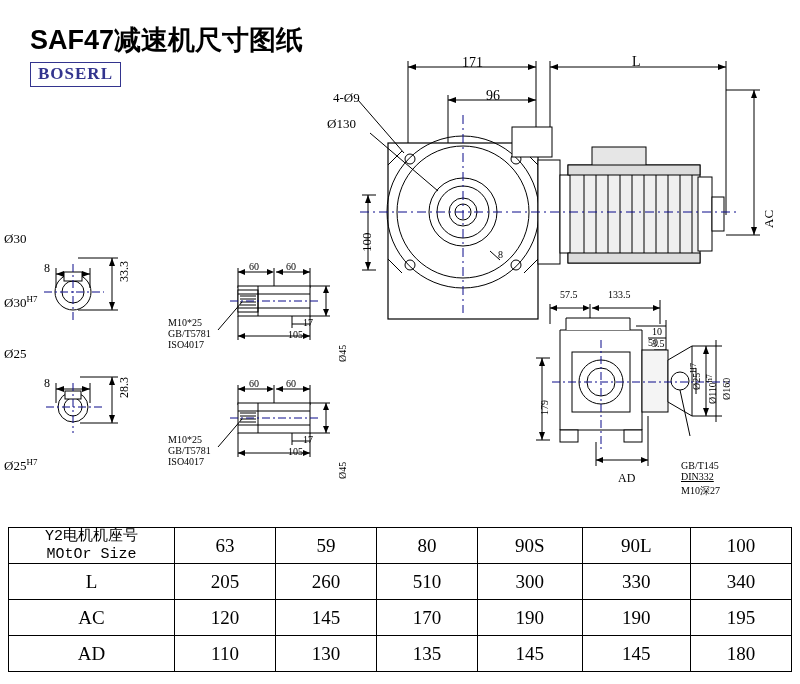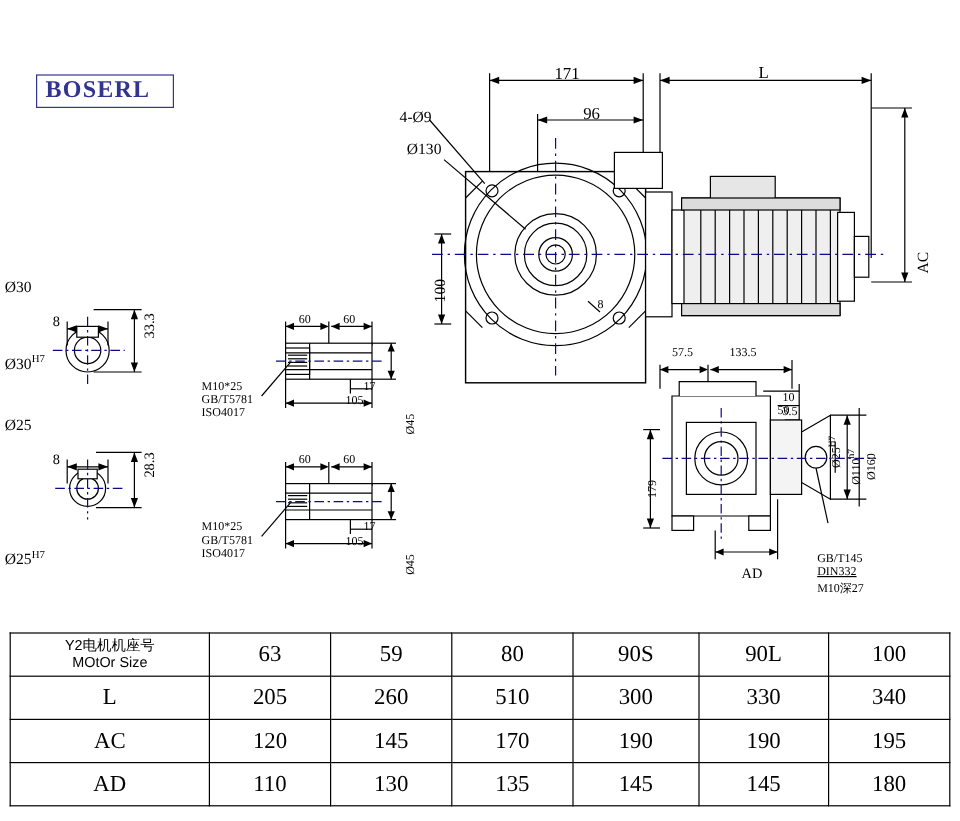--- a/index.html
+++ b/index.html
@@ -17,24 +17,24 @@
   
   .title {
     position:absolute; left:30px; top:22px;
     font-family:"Liberation Sans", sans-serif;
     font-weight:bold; font-size:27px; letter-spacing:0px;
     white-space:nowrap;
   }
   .logo-box {
     position:absolute; left:30px; top:62px;
     border:1px solid #33348e;
-    padding:1px 19px 2px 7px;
+    padding:1px 7px 2px 7px;
     color:#33348e;
     font-family:"Liberation Serif", serif;
-    font-weight:bold; font-size:20px;
+    font-weight:bold; font-size:17px;
     letter-spacing:1px;
   }
   .lbl {
     position:absolute; font-family:"Liberation Serif", serif;
     font-size:12px; white-space:nowrap; line-height:1.05;
   }
   .lbl.s { font-size:10px; }
   .lbl.rot { transform-origin: 0 0; }
 
   
@@ -44,31 +44,32 @@
     font-family:"Liberation Serif", serif;
   }
   table.spec td {
     border:1px solid #000;
     text-align:center;
     font-size:19px;
     height:36px;
     padding:0;
   }
   table.spec td.head2 {
-    font-size:12px; line-height:1.15; width:166px;
-    font-family:Liberation Sans, sans-serif;
+    font-size:15px; line-height:1.15; width:166px;
+    font-family:Liberation Mono, monospace;
   }
   table.spec td.rowlabel { font-size:19px; width:166px; }
   svg { display:block; overflow:visible; }
 </style>
 </head>
 <body>
 
 <div class="page">
 
+  <div class="title">SAF47减速机尺寸图纸</div>
   <div class="logo-box">BOSERL</div>
 
   <div>
     <svg style="position:absolute; left:340px; top:55px;" width="460" height="260">
 
       <g stroke="#000" stroke-width="1" fill="none">
 
         <line x1="68" y1="12" x2="196" y2="12"></line>
         <line x1="68" y1="6" x2="68" y2="100"></line>
         <line x1="196" y1="6" x2="196" y2="80"></line>
@@ -170,21 +171,21 @@
 
       <g stroke="#000" stroke-width="1" fill="none">
         <line x1="160" y1="205" x2="150" y2="196"></line>
       </g>
     </svg>
 
     <div class="lbl" style="left:462px; top:56px; font-size:14px;">171</div>
     <div class="lbl" style="left:486px; top:89px; font-size:14px;">96</div>
     <div class="lbl" style="left:632px; top:55px; font-size:14px;">L</div>
     <div class="lbl" style="left:333px; top:91px; font-size:13px;font-family:Liberation Serif, serif;">4-Ø9</div>
-    <div class="lbl" style="left:327px; top:117px; font-size:13px;margin-left:12px;">Ø130</div>
+    <div class="lbl" style="left:327px; top:117px; font-size:13px;">Ø130</div>
     <div class="lbl rot" style="left:360px; top:252px; font-size:13px; transform:rotate(-90deg);">100</div>
     <div class="lbl rot" style="left:762px; top:228px; font-size:13px; transform:rotate(-90deg);">AC</div>
     <div class="lbl s" style="left:498px; top:250px;">8</div>
   </div>
 
   <div>
     <svg style="position:absolute; left:8px; top:240px;" width="150" height="90">
       <g stroke="#000" stroke-width="1" fill="none">
 
         <line x1="48" y1="34" x2="82" y2="34"></line>

